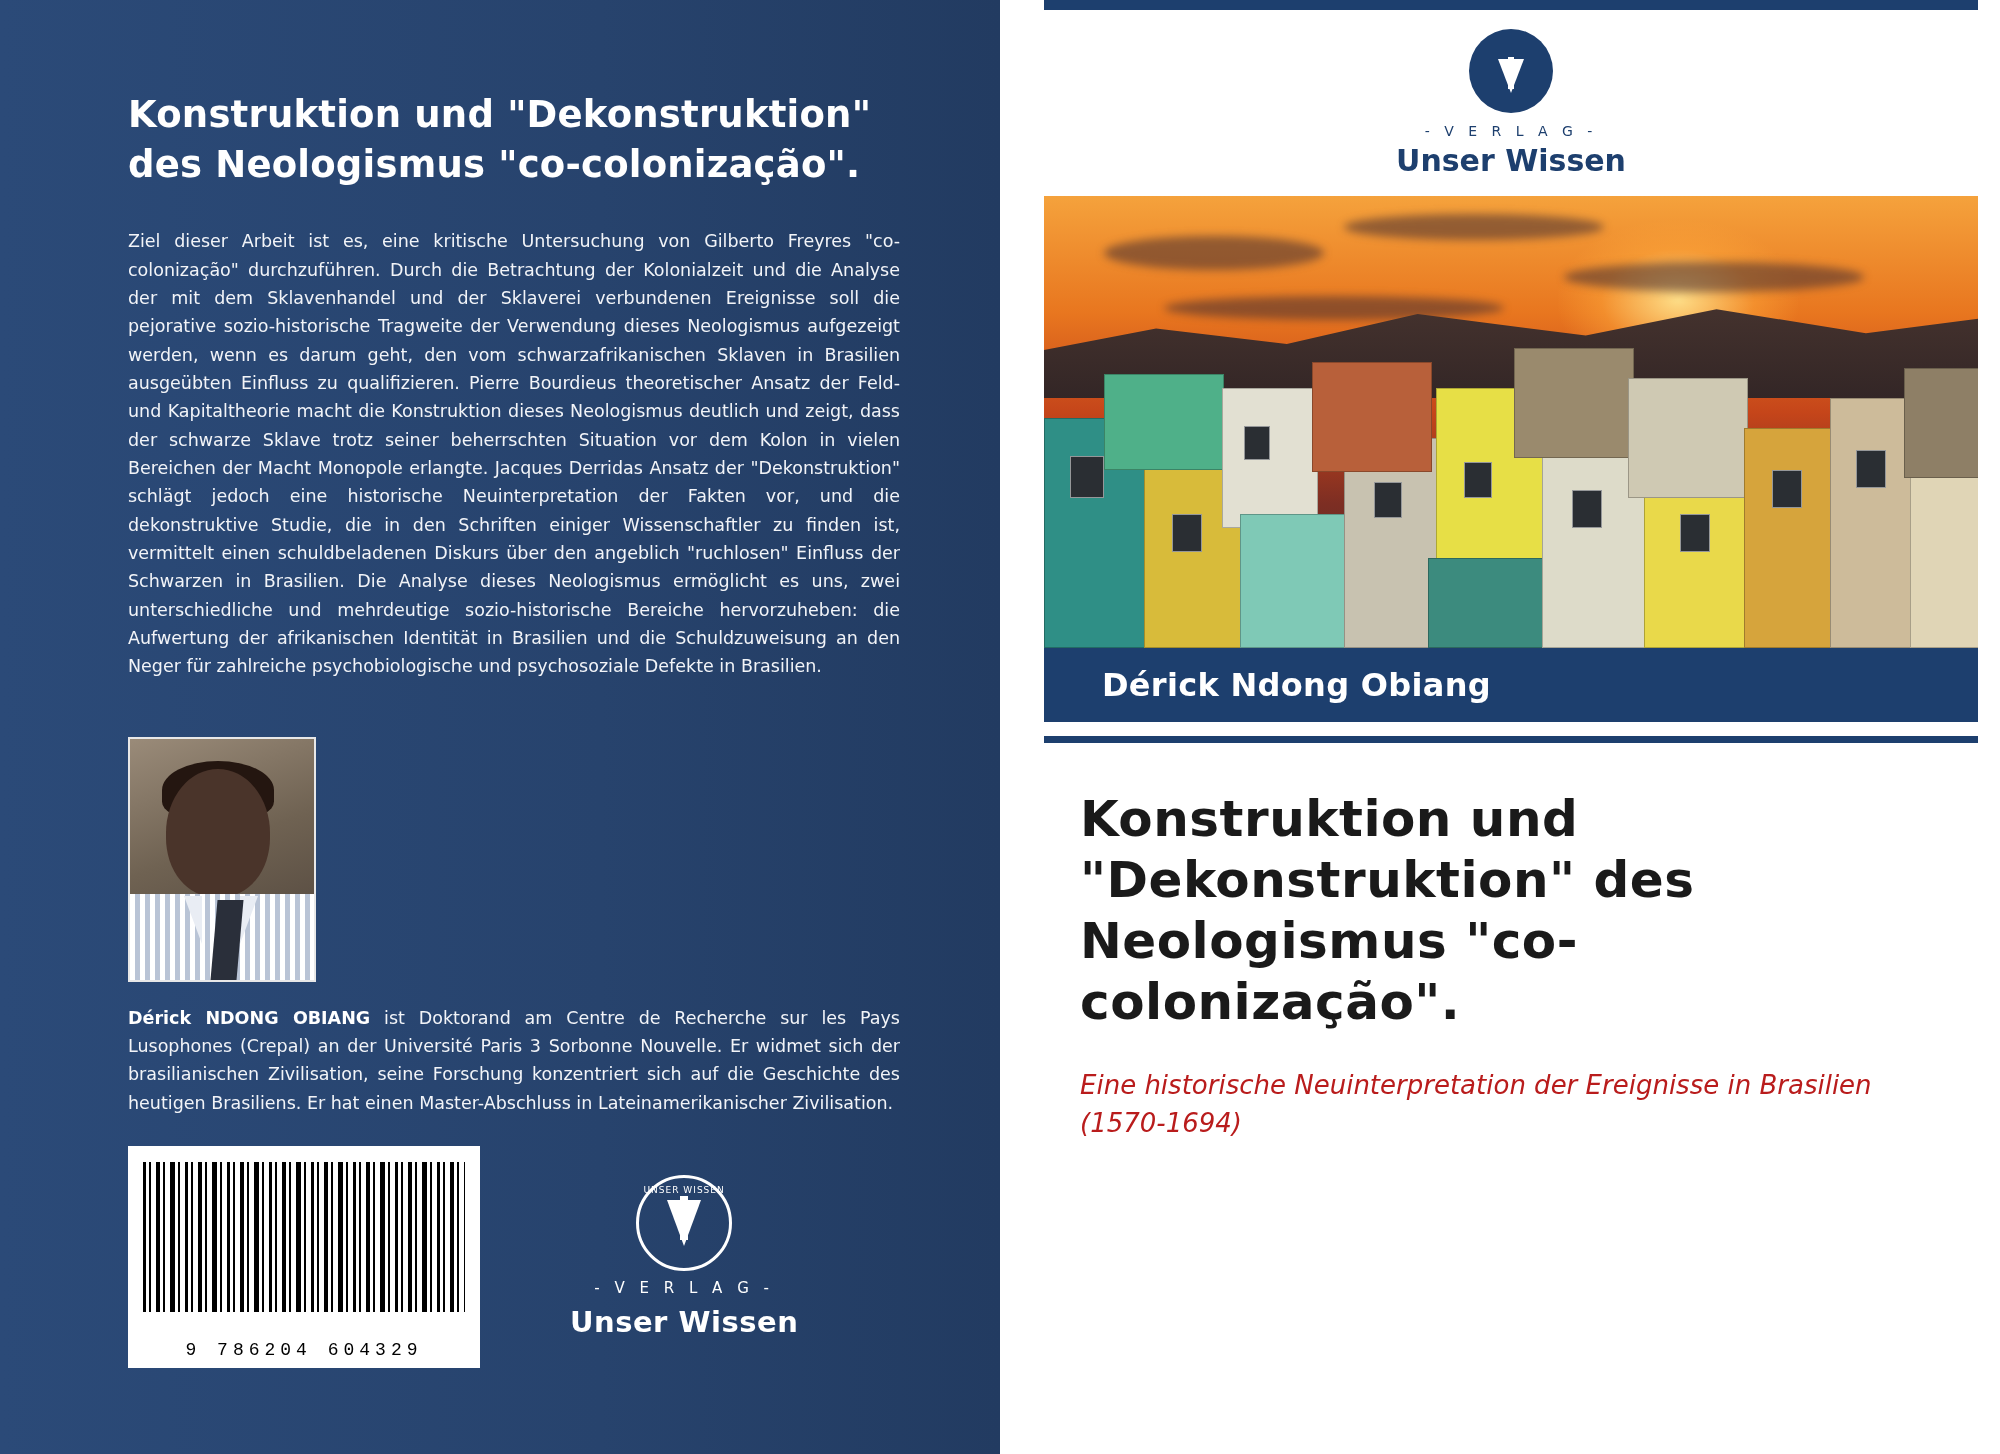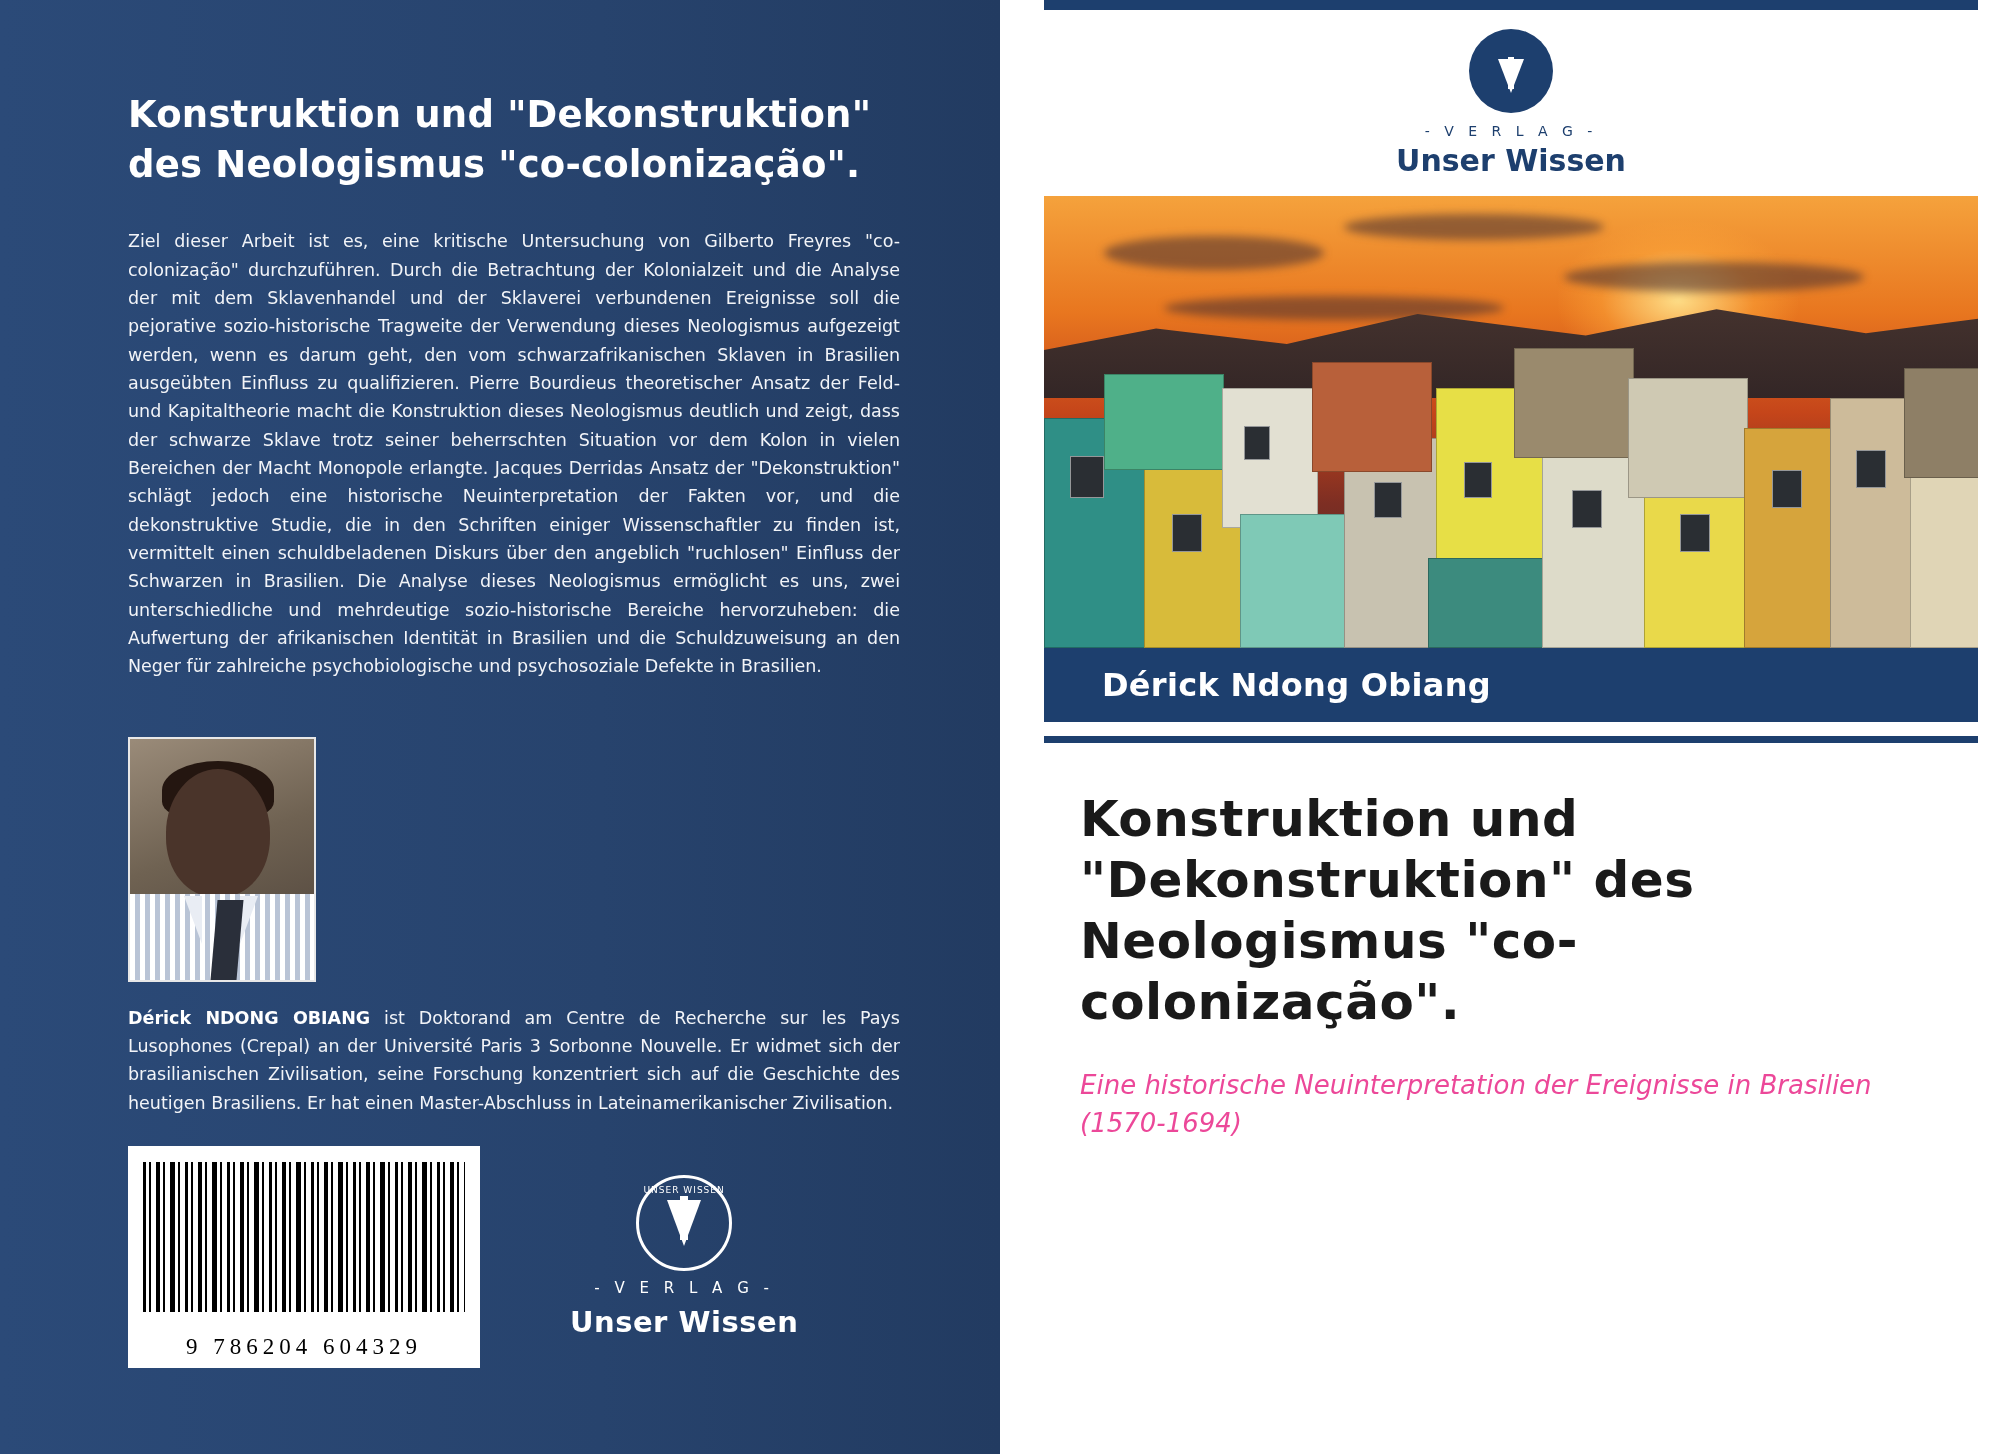--- a/index.html
+++ b/index.html
@@ -135,22 +135,22 @@
     background-image:
       repeating-linear-gradient(90deg,
         #000 0px, #000 3px, #fff 3px, #fff 6px,
         #000 6px, #000 8px, #fff 8px, #fff 13px,
         #000 13px, #000 17px, #fff 17px, #fff 20px,
         #000 20px, #000 22px, #fff 22px, #fff 27px,
         #000 27px, #000 32px, #fff 32px, #fff 35px,
         #000 35px, #000 37px, #fff 37px, #fff 42px);
   }
   .barcode-num {
-    font-family: Liberation Serif, serif;
-    font-size: 23px;
+    font-family: Liberation Mono, monospace;
+    font-size: 18px;
     letter-spacing: 5px;
     color: #000;
     margin-top: 6px;
   }
   
   .pub-logo-back { display: flex; flex-direction: column; align-items: center; gap: 8px; }
   .logo-circle {
     width: 96px; height: 96px;
     border-radius: 50%;
     border: 3px solid #ffffff;
@@ -321,21 +321,21 @@
     font-weight: bold;
     line-height: 1.22;
     color: #1a1a1a;
     letter-spacing: 0.5px;
   }
   .front-subtitle {
     margin: 34px 80px 0 58px;
     font-size: 26px;
     font-style: italic;
     line-height: 1.46;
-    color: #ec4899;
+    color: #b91c1c;
   }
 </style>
 </head>
 <body>
 
 <div class="cover-wrap">
 
   <div class="back-cover">
 
     <div class="back-title">Konstruktion und "Dekonstruktion" des Neologismus "co-colonização".</div>

